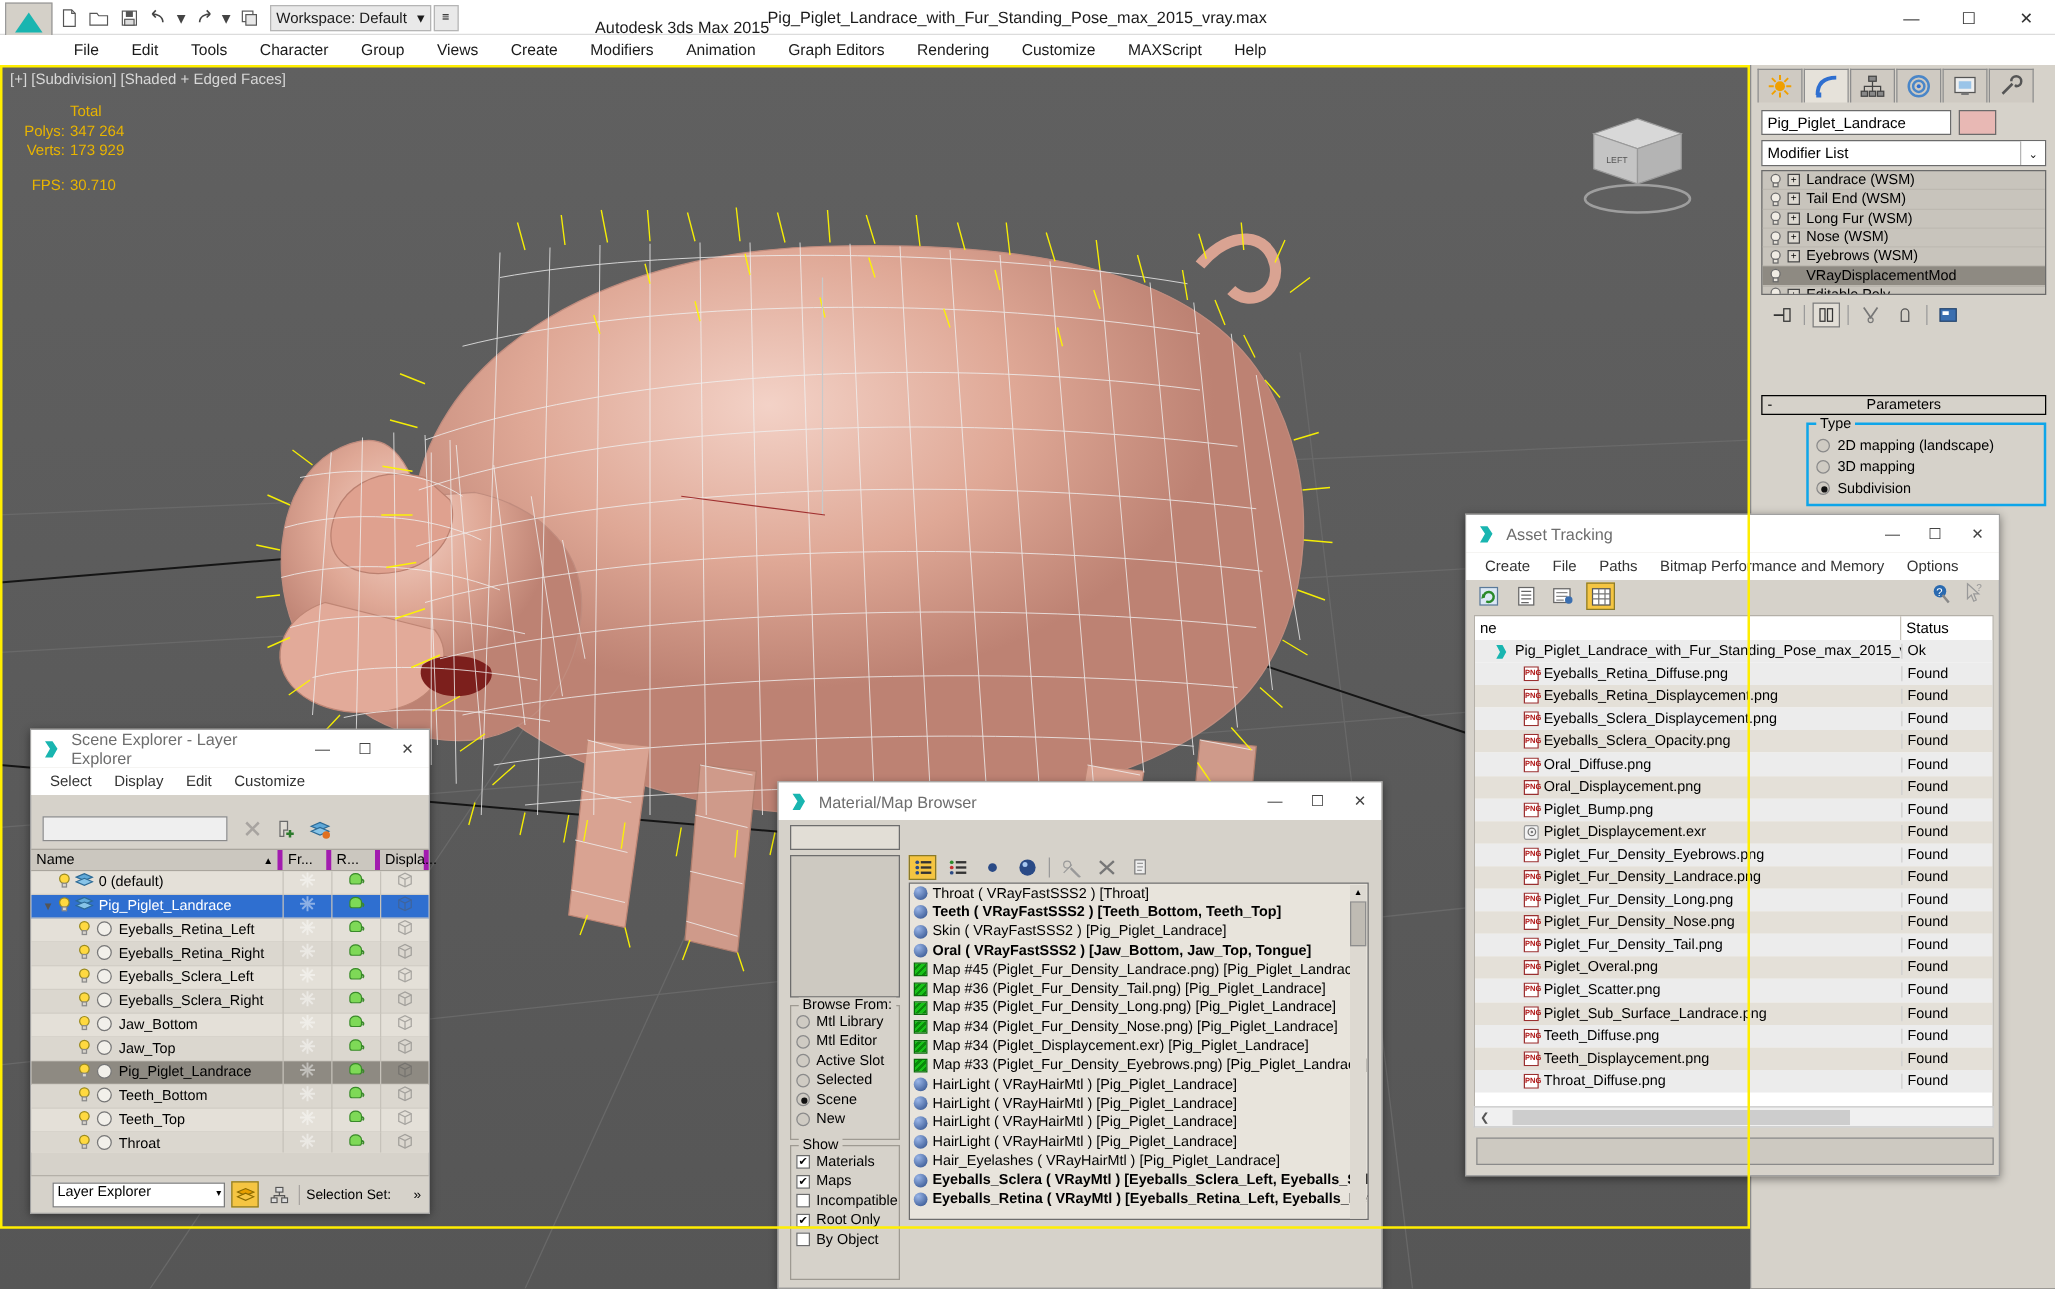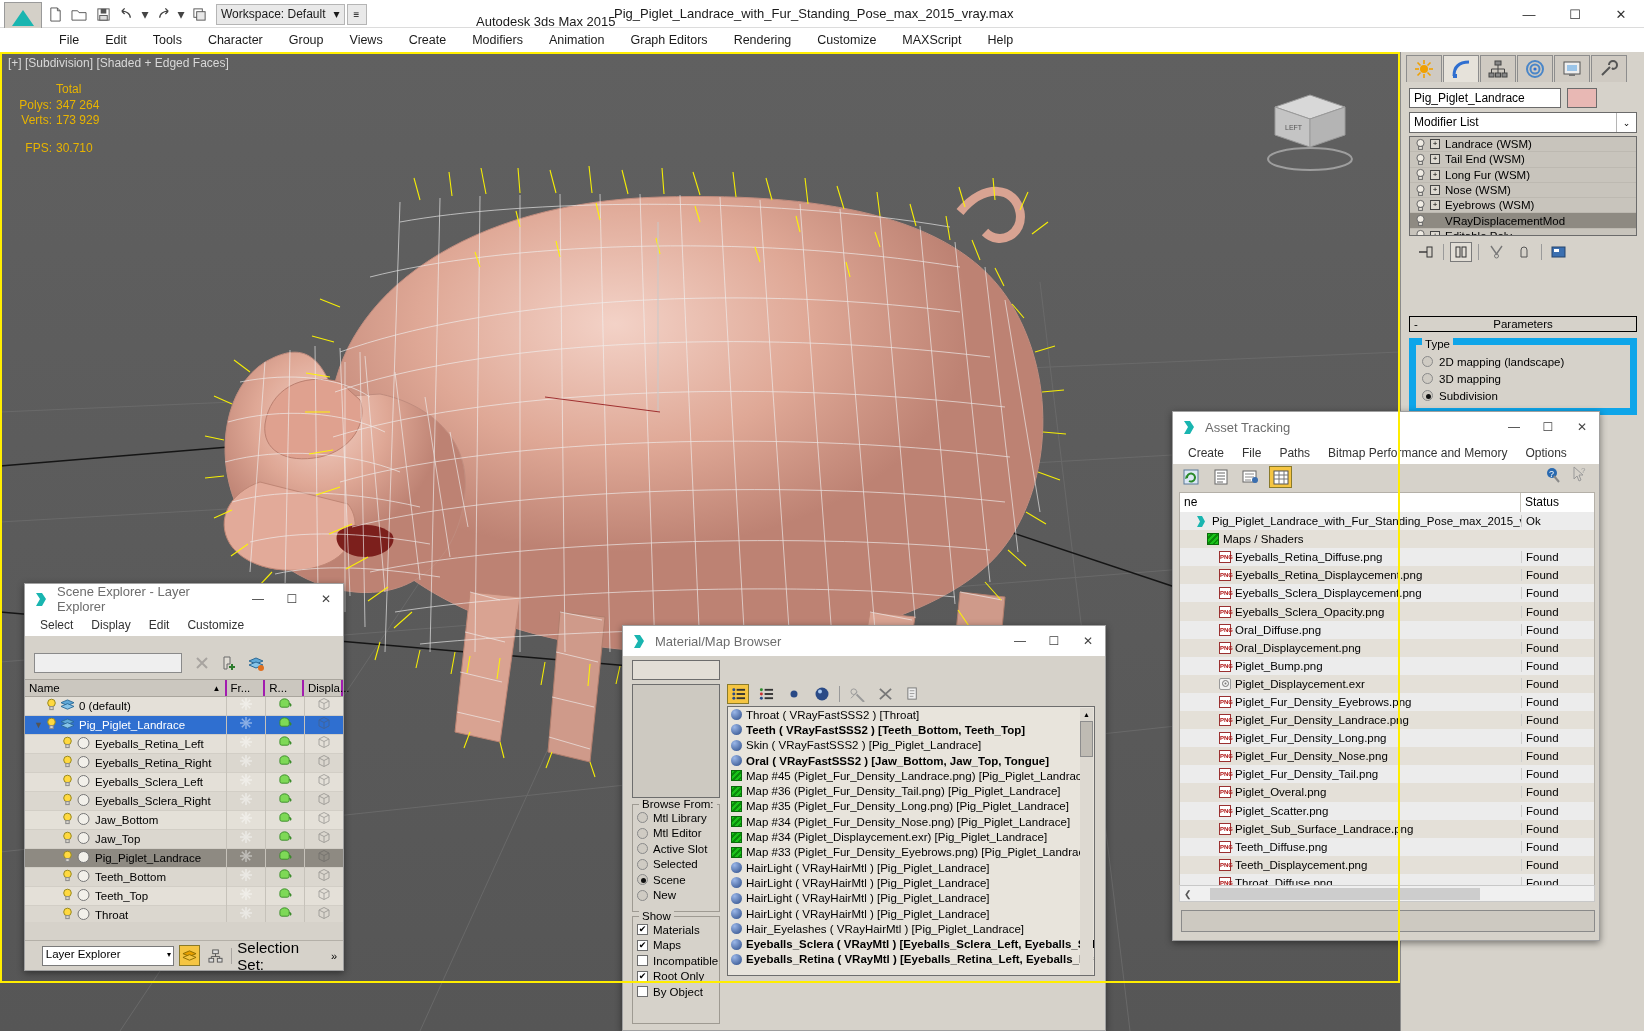--- a/index.html
+++ b/index.html
@@ -57,21 +57,21 @@
   .srow .plus { width:10px; height:10px; border:1px solid #444; background:#ddd9d1; font-size:8px; line-height:8px; text-align:center; margin-right:5px;}
   .srow .nm { white-space:nowrap;}
   .stack-toolbar { position:absolute; left:8px; top:188px; width:228px; height:24px; display:flex; align-items:center; gap:6px; padding-left:6px;}
   .st-btn { width:22px; height:20px; display:flex; align-items:center; justify-content:center; font-size:12px; color:#333;}
   .st-btn.act { border:1px solid #7a7a7a; background:#e2ded6;}
   .st-sep { width:1px; height:16px; background:#9a9a9a;}
   .rollout { position:absolute; left:8px; top:264px; width:228px; height:60px; }
   .roll-hdr { height:16px; background:#d6d2ca; border:1px solid #000; display:flex; align-items:center; justify-content:center;
               font-size:11.5px; position:relative;}
   .roll-hdr .mn { position:absolute; left:4px;}
-  .grp { margin-top:6px; border:7px solid #0ea5e9; padding:8px 6px 4px 6px; position:relative;}
+  .grp { margin-top:6px; border:2px solid #0ea5e9; padding:8px 6px 4px 6px; position:relative;margin-left:36px;}
   .grp-lbl { position:absolute; top:-7px; left:6px; background:#d6d2ca; padding:0 3px; font-size:11.5px;}
   .radio-row { display:flex; align-items:center; gap:6px; font-size:11.5px; height:17px;}
   .radio { width:11px;height:11px; border-radius:50%; background:#cfcbc3; border:1px solid #8a8a8a; position:relative;}
   .radio.on::after { content:""; position:absolute; left:2.5px; top:2.5px; width:5px;height:5px;border-radius:50%;background:#111;}
 
   
   .win { position:absolute; background:#d6d2ca; border:1px solid #a0a0a0; box-shadow:0 2px 7px rgba(0,0,0,.45); }
   .win-title { height:30px; background:#ffffff; display:flex; align-items:center; padding-left:8px; }
   .win-title .ico { width:17px;height:17px; margin-right:7px; position:relative;}
   .win-title .t { font-size:13px; color:#6d6d6d;}
@@ -80,21 +80,21 @@
   .win-menu { height:22px; background:#ffffff; display:flex; align-items:center; padding-left:6px;}
   .win-menu div { padding:0 9px; font-size:12px; color:#333; line-height:22px;}
 
   
   #scene-explorer { left:24px; top:583px; width:320px; height:388px; }
   .se-search { position:absolute; left:9px; top:69px; width:148px; height:20px; background:#efefef; border:1px solid #8a8a8a;}
   .se-tools { position:absolute; left:166px; top:68px; display:flex; gap:5px; align-items:center;}
   .se-tool { width:22px;height:22px; display:flex;align-items:center;justify-content:center;}
   .se-head { position:absolute; left:0; top:95px; width:100%; height:18px; background:#cbc7bf; display:flex; font-size:11.5px;
              border-top:1px solid #a9a59d; border-bottom:1px solid #a9a59d;}
-  .se-head div { line-height:17px; border-right:2px solid #a21caf; padding-left:4px; position:relative;}
+  .se-head div { line-height:17px; border-right:4px solid #a21caf; padding-left:4px; position:relative;}
   .se-body { position:absolute; left:0; top:113px; width:100%; height:225px; overflow:hidden; background:#e4e0d8;}
   .se-row { height:19px; display:flex; align-items:center; font-size:11.5px; border-bottom:1px solid #d2cec6; }
   .se-row.alt { background:#dbd7cf;}
   .se-row.sel { background:#2f6fd0; color:#fff;}
   .se-row.sel2 { background:#8e8a82;}
   .se-nm { flex:1; overflow:hidden; white-space:nowrap;}
   .se-c { width:39px; text-align:center; border-left:1px solid #c6c2ba; height:19px; line-height:19px;}
   .se-foot { position:absolute; left:0; bottom:0; width:100%; height:30px; background:#d6d2ca; display:flex; align-items:center; padding:0 6px; gap:5px; border-top:1px solid #b4b0a8;}
   .se-combo { width:138px; height:20px; background:#fff; border:1px solid #7a7a7a; font-size:11.5px; padding:1px 3px; position:relative;}
   .se-combo .cv { position:absolute; right:2px; top:3px; font-size:8px;}
@@ -986,21 +986,21 @@
     </div>
     <div class="se-fbtn">
       <svg width="15" height="14" viewBox="0 0 16 15">
           <rect x="5" y="1" width="6" height="4" fill="#ddd" stroke="#555"></rect>
       <rect x="1" y="10" width="5" height="4" fill="#ddd" stroke="#555"></rect>
           <rect x="10" y="10" width="5" height="4" fill="#ddd" stroke="#555"></rect>
       <path d="M8 5 v3 M3.5 10 v-2 h9 v2" fill="none" stroke="#555"></path>
         </svg>
     </div>
     <div style="width:1px;height:16px;background:#a8a4a0"></div>
-    <div style="font-size:15px">Selection Set:</div>
+    <div style="font-size:11px">Selection Set:</div>
     <div style="margin-left:auto;font-size:11px">»</div>
   </div>
 </div>
 
 <div class="win" id="matmap">
   <div class="win-title">
     <div class="ico">
       <svg width="17" height="17" viewBox="0 0 17 17">
           <path d="M3 2 L9 2 L13 8 L9 15 L3 15 L7 8 Z" fill="#19b5b0"></path>
         </svg>
@@ -1277,28 +1277,20 @@
       <div class="at-row alt">
         <span class="nmcell">
           <span style="display:inline-block;width:12px;flex:none"></span>
           <span class="maxico"><svg width="13" height="13" viewBox="0 0 13 13">
               <path d="M2 1 L7 1 L10 6.5 L7 12 L2 12 L5 6.5 Z" fill="#19b5b0"></path>
             </svg></span>
           <span>Pig_Piglet_Landrace_with_Fur_Standing_Pose_max_2015_vray.max</span>
         </span>
         <span class="stcell">Ok</span>
       </div>
-      <div class="at-row">
-        <span class="nmcell">
-          <span style="display:inline-block;width:24px;flex:none"></span>
-          <span class="shaderico"></span>
-          <span>Maps / Shaders</span>
-        </span>
-        <span class="stcell"></span>
-      </div>
       <div class="at-row alt">
         <span class="nmcell">
           <span style="display:inline-block;width:36px;flex:none"></span>
           <span class="pngico">PNG</span>
           <span>Eyeballs_Retina_Diffuse.png</span>
         </span>
         <span class="stcell">Found</span>
       </div>
       <div class="at-row">
         <span class="nmcell">

